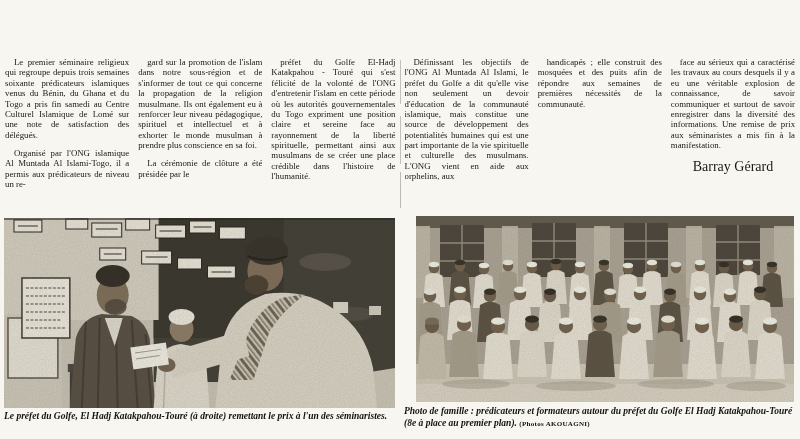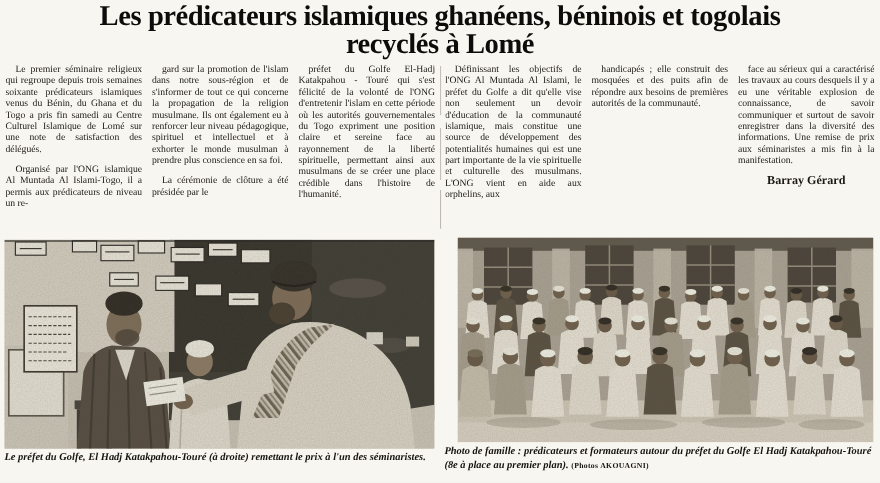--- a/index.html
+++ b/index.html
@@ -18,21 +18,21 @@
   
   .cols{
     position:absolute;top:57px;left:5px;width:790px;height:160px;
     display:flex;gap:9px;overflow:hidden;
   }
   .col{
     flex:1 1 0;font-size:8.8px;line-height:1.18;text-align:justify;
     color:#1b1914;overflow:hidden;
   }
   .col p{margin:0 0 8px 0;text-indent:9px;}
-  .byline{margin-top:5px;text-align:center;font-weight:700;font-size:11px;line-height:1.25;}
+  .byline{margin-top:5px;text-align:center;font-weight:400;font-size:14px;line-height:1.25;}
   .byline .agency{letter-spacing:2.5px;}
   .col-rule{
     position:absolute;top:60px;left:400px;width:1px;height:148px;
     background:linear-gradient(#9a958b 0 30%,transparent 30% 38%,#9a958b 38% 70%,transparent 70% 76%,#8f8a80 76% 100%);
     opacity:.55;
   }
   
   .photo{position:absolute;display:block;}
   .photo svg{display:block;width:100%;height:100%;}
   .photo-left{left:4px;top:218px;width:391px;height:190px;}
@@ -50,42 +50,38 @@
   .fwd{--r:#ded9ca;--s:#675844;--c:#2f2a23;}
   .fd {--r:#58503f;--s:#6e5f4b;--c:#332d24;}
   .fm {--r:#a59c8a;--s:#6e5f4b;--c:#e8e5d8;}
   .fp {--r:#c3bca9;--s:#675844;--c:#746a55;}
 </style>
 </head>
 <body>
 
 <div class="page">
 
-  <h1 class="headline">
-    <span>Les prédicateurs islamiques ghanéens, béninois et togolais</span>
-    <span>recyclés à Lomé</span>
-  </h1>
 
   <div class="cols">
     <div class="col">
       <p>Le premier séminaire religieux qui regroupe depuis trois semaines soixante prédicateurs islamiques venus du Bénin, du Ghana et du Togo a pris fin samedi au Centre Culturel Islamique de Lomé sur une note de satisfaction des délégués.</p>
       <p>Organisé par l'ONG islamique Al Muntada Al Islami-Togo, il a permis aux prédicateurs de niveau un re-</p>
     </div>
     <div class="col">
       <p>gard sur la promotion de l'islam dans notre sous-région et de s'informer de tout ce qui concerne la propagation de la religion musulmane. Ils ont également eu à renforcer leur niveau pédagogique, spirituel et intellectuel et à exhorter le monde musulman à prendre plus conscience en sa foi.</p>
       <p>La cérémonie de clôture a été présidée par le</p>
     </div>
     <div class="col">
       <p>préfet du Golfe El-Hadj Katakpahou - Touré qui s'est félicité de la volonté de l'ONG d'entretenir l'islam en cette période où les autorités gouvernementales du Togo expriment une position claire et sereine face au rayonnement de la liberté spirituelle, permettant ainsi aux musulmans de se créer une place crédible dans l'histoire de l'humanité.</p>
     </div>
     <div class="col">
       <p>Définissant les objectifs de l'ONG Al Muntada Al Islami, le préfet du Golfe a dit qu'elle vise non seulement un devoir d'éducation de la communauté islamique, mais constitue une source de développement des potentialités humaines qui est une part importante de la vie spirituelle et culturelle des musulmans. L'ONG vient en aide aux orphelins, aux</p>
     </div>
     <div class="col">
-      <p>handicapés ; elle construit des mosquées et des puits afin de répondre aux besoins de premières autorités de la communauté.</p>
+      <p>handicapés ; elle construit des mosquées et des puits afin de répondre aux semaines de premières nécessités de la communauté.</p>
     </div>
     <div class="col">
       <p>face au sérieux qui a caractérisé les travaux au cours desquels il y a eu une véritable explosion de connaissance, de savoir communiquer et surtout de savoir enregistrer dans la diversité des informations. Une remise de prix aux séminaristes a mis fin à la manifestation.</p>
       <div class="byline">
         <div>Barray Gérard</div>
       </div>
     </div>
   </div>
 
   <div class="col-rule"></div>

